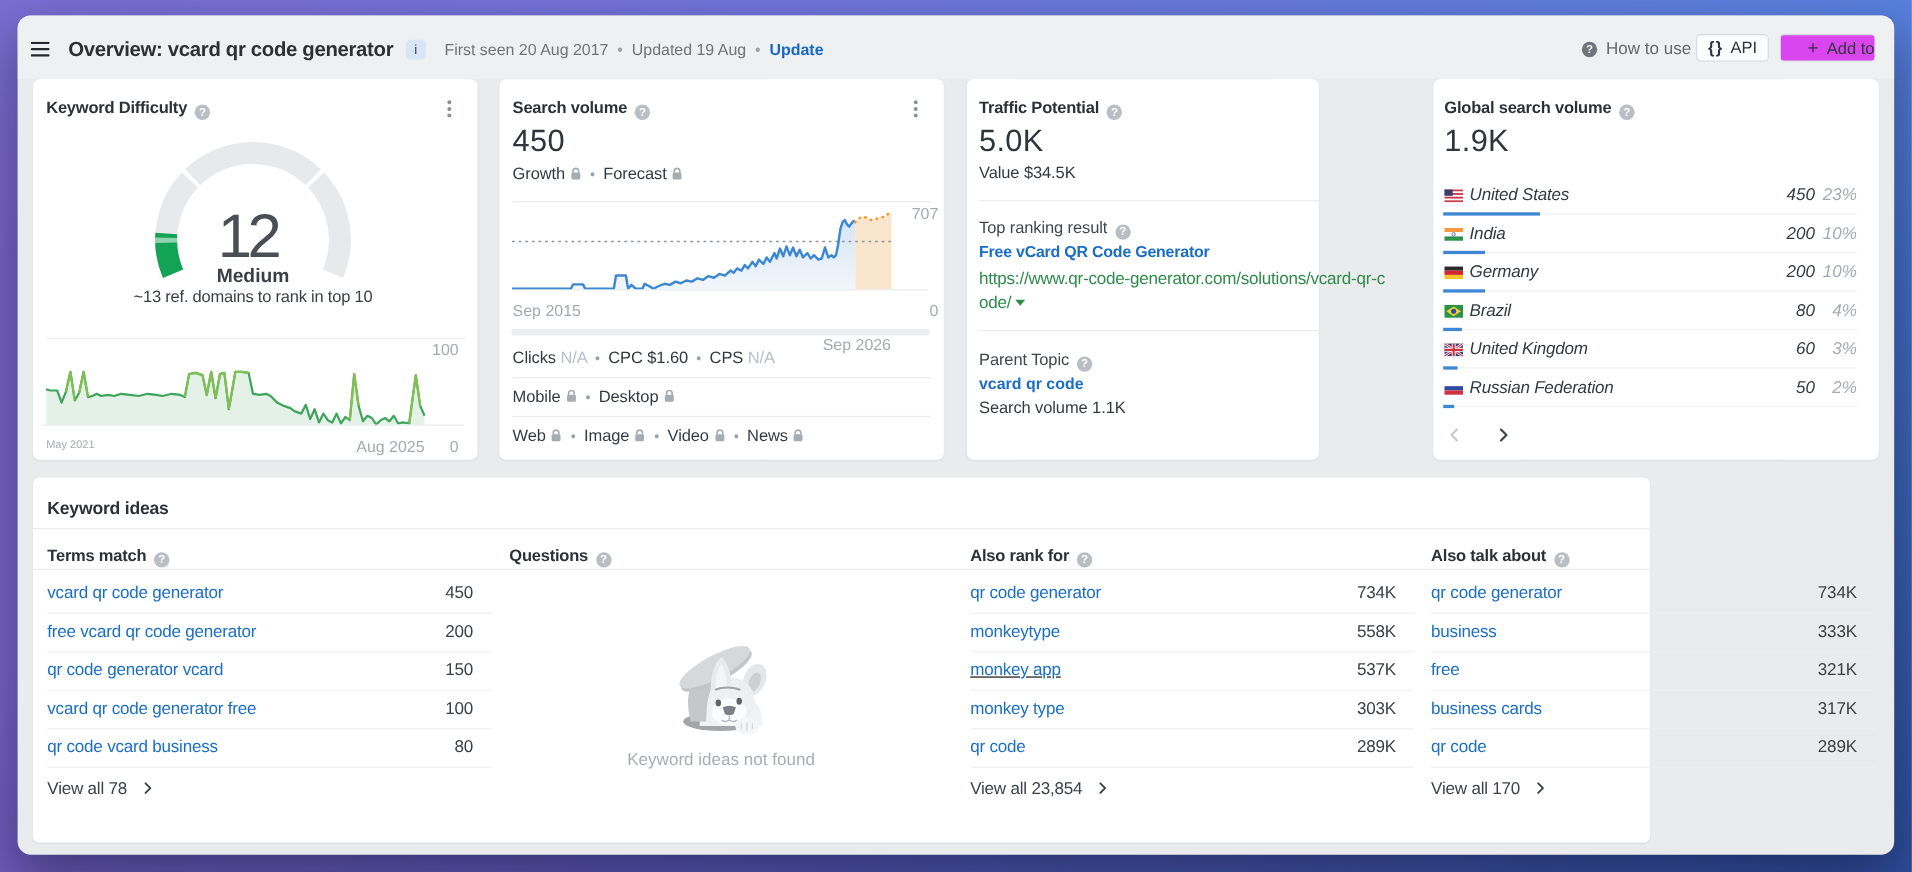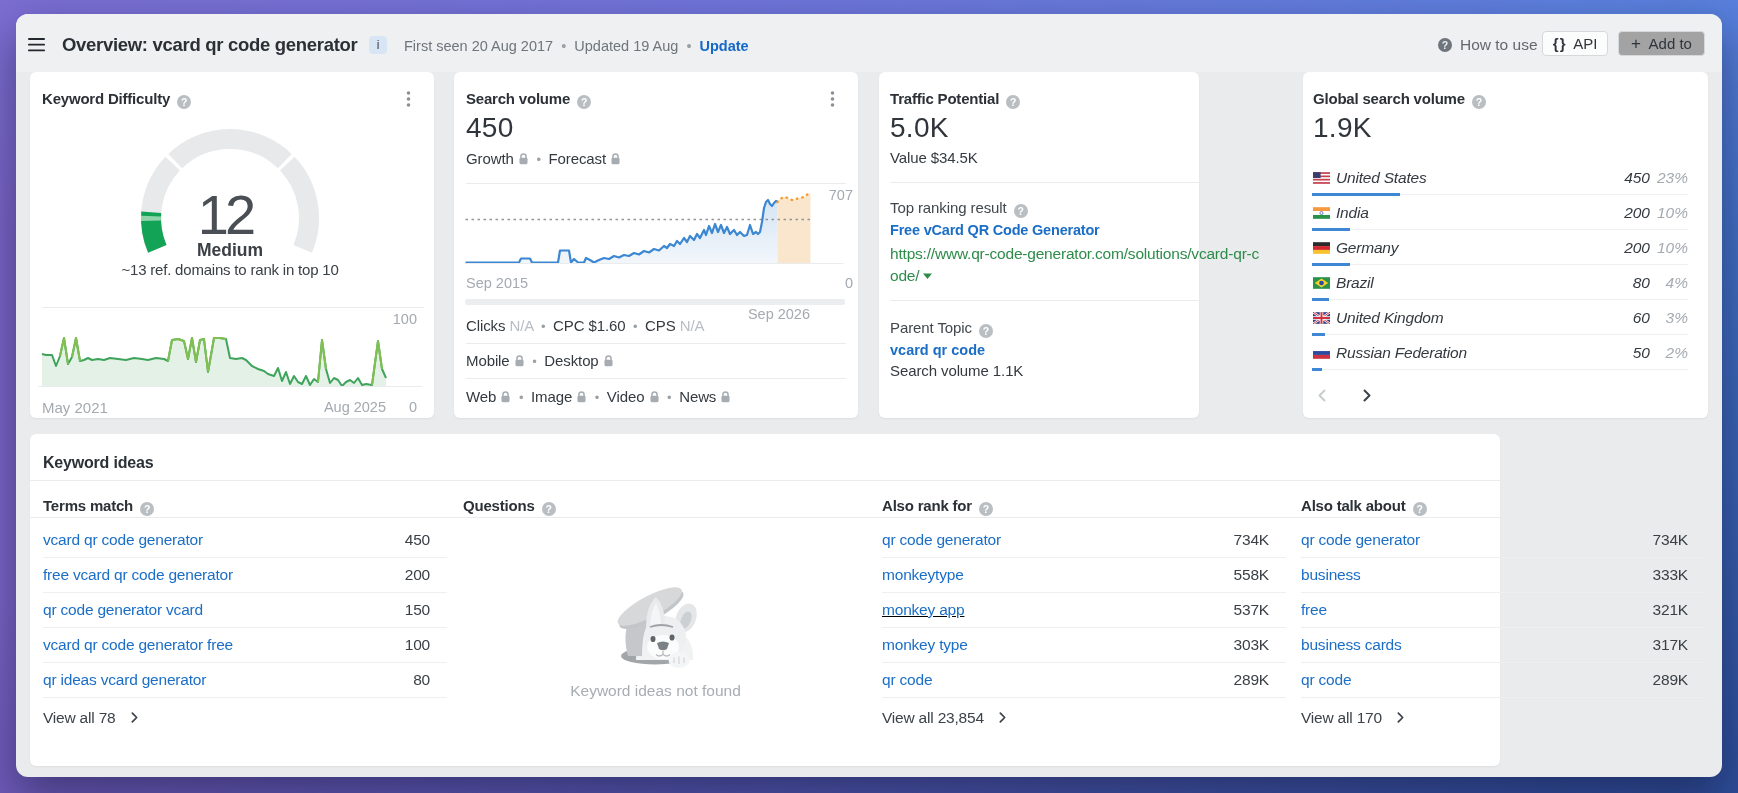--- a/index.html
+++ b/index.html
@@ -55,21 +55,21 @@
       <rect x="0" y="5.7" width="17" height="1.9" rx="0.9" fill="#23282e"></rect>
       <rect x="0" y="11.4" width="17" height="1.9" rx="0.9" fill="#23282e"></rect>
     </svg>
     <div style="position:absolute;left:46px;top:20px;font-size:18.5px;letter-spacing:-0.3px;font-weight:bold;color:#2b3036;">Overview: vcard qr code generator</div>
     <div style="position:absolute;left:353px;top:22px;width:18px;height:18px;background:#d7e5f5;border-radius:4px;color:#39434c;font-size:12px;text-align:center;line-height:18px;">i</div>
     <div style="position:absolute;left:388px;top:24px;font-size:14.5px;color:#6e757c;">First seen 20 Aug 2017&nbsp;&nbsp;<span style="color:#9aa1a7">•</span>&nbsp;&nbsp;Updated 19 Aug&nbsp;&nbsp;<span style="color:#9aa1a7">•</span>&nbsp;&nbsp;<a class="lk" style="font-weight:bold;color:#1668c7">Update</a></div>
 
     <div style="position:absolute;left:1422px;top:24px;width:14px;height:14px;border-radius:50%;background:#6f757c;color:#eef0f1;font-size:10.5px;font-weight:bold;text-align:center;line-height:14px;">?</div>
     <div style="position:absolute;left:1444px;top:22px;font-size:15.5px;color:#62686e;">How to use</div>
     <div style="position:absolute;left:1526px;top:17px;width:66px;height:25px;background:#fbfcfc;border:1px solid #d6d9dc;border-radius:4px;font-size:15px;color:#2f353b;text-align:center;line-height:23px;"><b>{ }</b>&nbsp; API</div>
-    <div style="position:absolute;left:1602px;top:17px;width:87px;height:25px;background:#a3a3a3;border:1px solid #d6d9dc;border-radius:4px;font-size:15px;color:#2f353b;text-align:center;line-height:23px;"><span style="font-size:17px">+</span>&nbsp; Add to</div>
+    <div style="position:absolute;left:1602px;top:17px;width:87px;height:25px;background:#d946ef;border:1px solid #d6d9dc;border-radius:4px;font-size:15px;color:#2f353b;text-align:right;line-height:23px;"><span style="font-size:17px">+</span>&nbsp; Add to</div>
   </div>
 
   <div class="card" id="card1">
     <div class="ctitle" style="left:12px;top:18px;">Keyword Difficulty<span class="qmark">?</span></div>
     <svg class="dm" style="position:absolute;left:376px;top:19px" width="5" height="16" viewBox="0 0 5 16">
         <circle cx="2.5" cy="2" r="1.8" fill="#8a9097"></circle>
         <circle cx="2.5" cy="8" r="1.8" fill="#8a9097"></circle>
         <circle cx="2.5" cy="14" r="1.8" fill="#8a9097"></circle>
       </svg>
     <svg style="position:absolute;left:0;top:0" width="404" height="260" viewBox="0 0 404 260">
@@ -87,21 +87,21 @@
     <div class="divh" style="left:12px;top:235px;width:382px;"></div>
     <svg style="position:absolute;left:8px;top:242px" width="388" height="76" viewBox="0 0 388 76">
       <polyline points="4,40 8,41 14,41 18,52 22,42 26,24 30,50 34,43 38,24 42,47 46,46 50,44 54,46 60,45 66,46 72,44 80,45 88,46 96,44 104,45 110,46 118,44 126,45 130,47 134,26 140,25 146,27 150,45 154,24 158,48 162,26 166,25 170,58 176,24 182,24 188,25 192,44 198,45 204,44 208,46 214,52 220,55 226,57 230,60 236,62 240,54 244,67 248,58 252,70 256,62 260,68 264,70 268,62 272,71 276,65 280,68 284,26 288,55 292,69 296,64 300,66 304,72 308,68 312,66 316,69 320,64 324,71 328,70 334,71 340,27 344,55 348,64,348,72 4,72" fill="#e3f1e7" stroke="none"></polyline>
       <polyline points="4,40 8,41 14,41 18,52 22,42 26,24 30,50 34,43 38,24 42,47 46,46 50,44 54,46 60,45 66,46 72,44 80,45 88,46 96,44 104,45 110,46 118,44 126,45 130,47 134,26 140,25 146,27 150,45 154,24 158,48 162,26 166,25 170,58 176,24 182,24 188,25 192,44 198,45 204,44 208,46 214,52 220,55 226,57 230,60 236,62 240,54 244,67 248,58 252,70 256,62 260,68 264,70 268,62 272,71 276,65 280,68 284,26 288,55 292,69 296,64 300,66 304,72 308,68 312,66 316,69 320,64 324,71 328,70 334,71 340,27 344,55 348,64" fill="none" stroke="#3fa45b" stroke-width="2" stroke-linejoin="round"></polyline>
       <path d="M22,42 26,24 30,50 M34,43 38,24 42,47 M130,47 134,26 140,25 146,27 150,45 M150,45 154,24 158,48 M158,48 162,26 166,25 170,58 M170,58 176,24 182,24 188,25 M280,68 284,26 288,55 M334,71 340,27 344,55" fill="none" stroke="#82bf51" stroke-width="2" stroke-linejoin="round"></path>
       <line x1="0" y1="72.5" x2="384" y2="72.5" stroke="#e9ebec" stroke-width="1"></line>
     </svg>
     <div style="position:absolute;left:387px;top:239px;width:0;font-size:14.5px;color:#a4aab0;">
         <span style="position:absolute;right:0;white-space:nowrap;">100</span>
       </div>
-    <div style="position:absolute;left:12px;top:327px;font-size:15px;color:#a4aab0;">May 2021</div>
+    <div style="position:absolute;left:12px;top:327px;font-size:10px;color:#a4aab0;">May 2021</div>
     <div style="position:absolute;left:356px;top:327px;width:0;font-size:14.5px;color:#a4aab0;">
         <span style="position:absolute;right:0;white-space:nowrap;">Aug 2025</span>
       </div>
     <div style="position:absolute;left:387px;top:327px;width:0;font-size:14.5px;color:#a4aab0;">
         <span style="position:absolute;right:0;white-space:nowrap;">0</span>
       </div>
   </div>
   <div class="card" id="card2">
     <div class="ctitle" style="left:12px;top:18px;">Search volume<span class="qmark">?</span></div>
     <svg class="dm" style="position:absolute;left:376px;top:19px" width="5" height="16" viewBox="0 0 5 16">
@@ -279,21 +279,21 @@
     <div class="khead" style="left:13px;top:63px;">Terms match<span class="qmark">?</span></div>
     <div class="khead" style="left:433px;top:63px;">Questions<span class="qmark">?</span></div>
     <div class="khead" style="left:852px;top:63px;">Also rank for<span class="qmark">?</span></div>
     <div class="khead" style="left:1271px;top:63px;">Also talk about<span class="qmark">?</span></div>
     <div class="divh" style="left:0;top:83px;width:1678px;"></div>
 
     <div class="krow" style="left:13px;top:89px;"><a>vcard qr code generator</a><span class="v">450</span></div>
     <div class="krow" style="left:13px;top:124px;"><a>free vcard qr code generator</a><span class="v">200</span></div>
     <div class="krow" style="left:13px;top:159px;"><a>qr code generator vcard</a><span class="v">150</span></div>
     <div class="krow" style="left:13px;top:194px;"><a>vcard qr code generator free</a><span class="v">100</span></div>
-    <div class="krow" style="left:13px;top:229px;"><a>qr ideas vcard generator</a><span class="v">80</span></div>
+    <div class="krow" style="left:13px;top:229px;"><a>qr code vcard business</a><span class="v">80</span></div>
     <div class="viewall" style="left:13px;top:275px;">View all 78 <svg width="13" height="13" viewBox="0 0 14 15" style="vertical-align:-1px;margin-left:8px">
           <path d="M4.5,2.5 L9.5,7.5 L4.5,12.5" fill="none" stroke="#3c4248" stroke-width="2" stroke-linecap="round" stroke-linejoin="round"></path>
         </svg></div>
 
     <div class="krow" style="left:852px;top:89px;"><a>qr code generator</a><span class="v">734K</span></div>
     <div class="krow" style="left:852px;top:124px;"><a>monkeytype</a><span class="v">558K</span></div>
     <div class="krow" style="left:852px;top:159px;text-decoration:underline;"><a>monkey app</a><span class="v">537K</span></div>
     <div class="krow" style="left:852px;top:194px;"><a>monkey type</a><span class="v">303K</span></div>
     <div class="krow" style="left:852px;top:229px;"><a>qr code</a><span class="v">289K</span></div>
     <div class="viewall" style="left:852px;top:275px;">View all 23,854 <svg width="13" height="13" viewBox="0 0 14 15" style="vertical-align:-1px;margin-left:8px">

